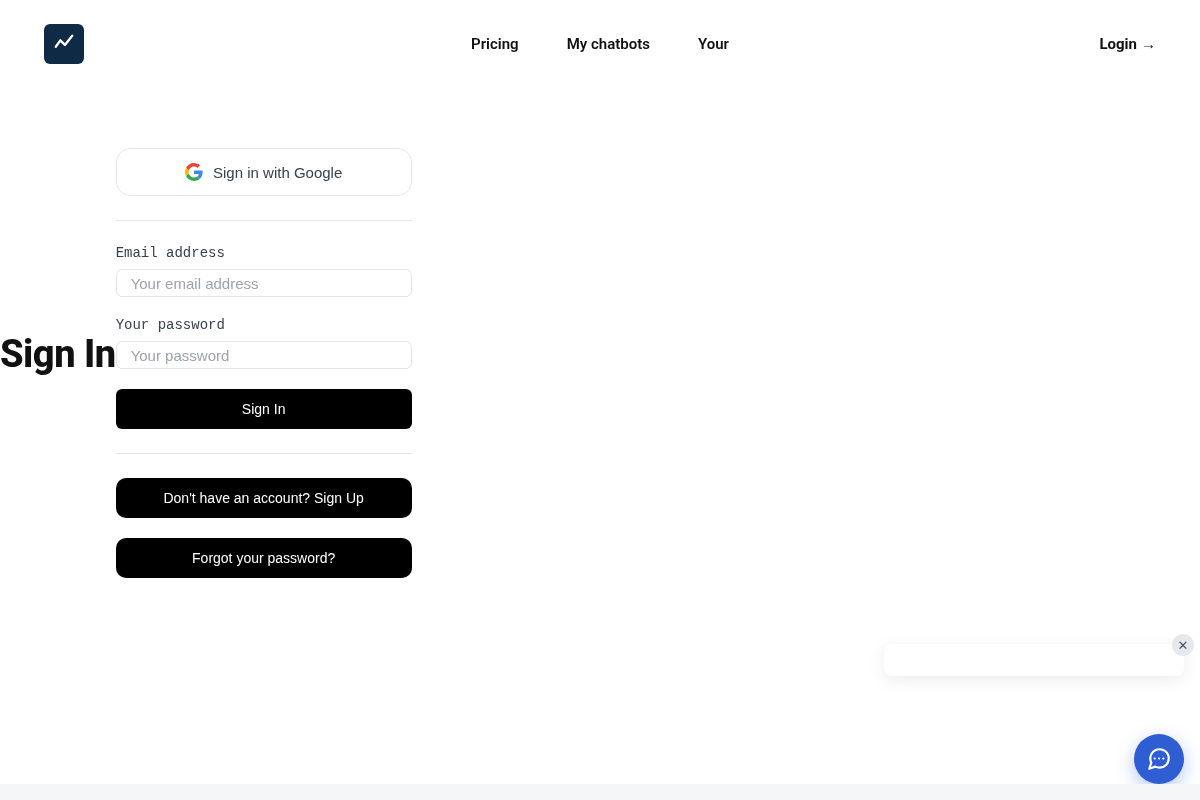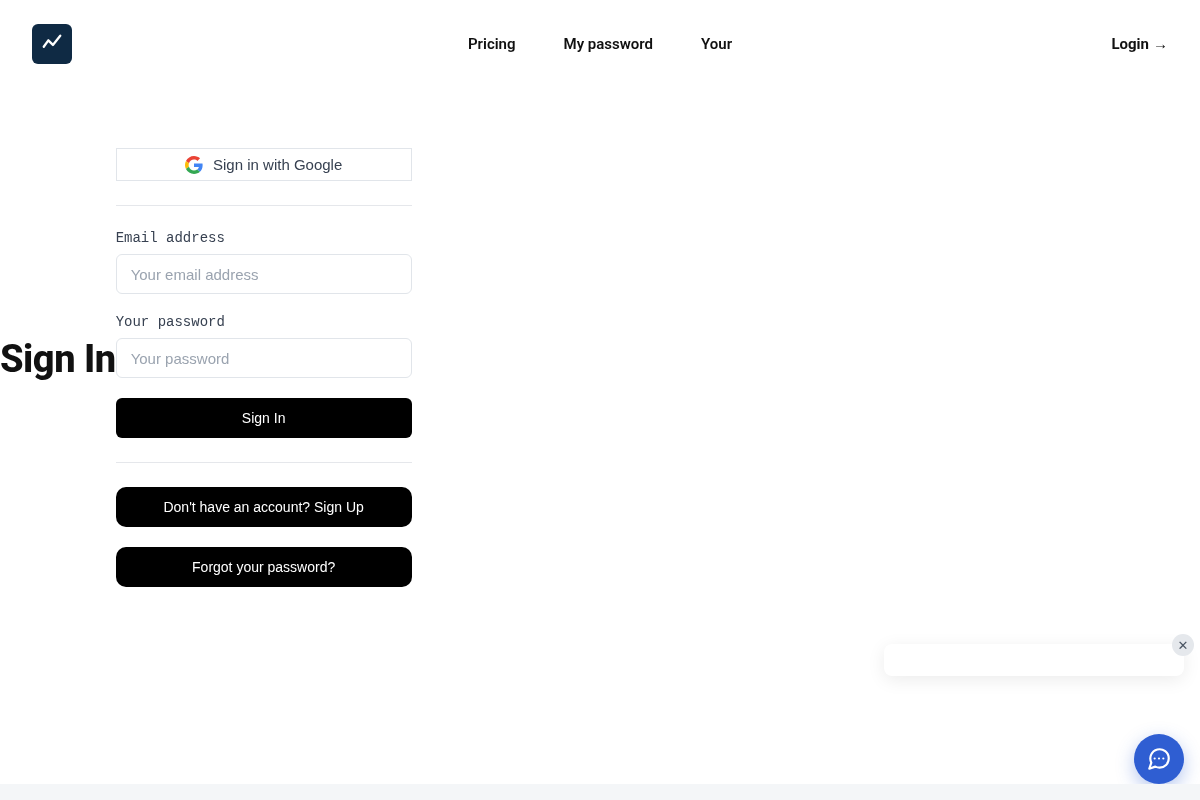--- a/index.html
+++ b/index.html
@@ -10,21 +10,21 @@
     body {
       font-family: -apple-system, BlinkMacSystemFont, 'Segoe UI', Roboto, Helvetica, Arial, sans-serif;
       width: 1200px;
       height: 800px;
       background: #fff;
       position: relative;
       overflow: hidden;
     }
     
     .header {
-      padding: 24px 32px;
+      padding: 24px 44px;
       display: flex;
       align-items: center;
       justify-content: space-between;
     }
     .logo {
       width: 40px;
       height: 40px;
       background: #0f2a44;
       border-radius: 6px;
       display: flex;
@@ -66,23 +66,23 @@
       font-weight: 800;
       letter-spacing: -0.5px;
       color: #111;
       margin-bottom: 32px;
     }
     .panel {
       width: 296px;
     }
     .google-btn {
       width: 100%;
-      height: 33px;
+      height: 48px;
       border: 1px solid #e1e5ea;
-      border-radius: 0;
+      border-radius: 14px;
       background: #fff;
       display: flex;
       align-items: center;
       justify-content: center;
       gap: 10px;
       cursor: pointer;
       font-size: 15px;
       color: #374151;
     }
     .google-icon {
@@ -96,21 +96,21 @@
     }
     .field-label {
       font-size: 14px;
       color: #374151;
       margin-bottom: 8px;
       display: block;
       font-family: Liberation Mono, monospace;
     }
     .text-input {
       width: 100%;
-      height: 40px;
+      height: 28px;
       border: 1px solid #e1e5ea;
       border-radius: 6px;
       padding: 0 14px;
       font-size: 15px;
       color: #111;
       outline: none;
       margin-bottom: 20px;
     }
     .text-input::placeholder {
       color: #9aa3af;
@@ -194,21 +194,21 @@
 
 <div class="header">
   <div class="logo">
     <svg viewBox="0 0 24 24" width="22" height="22" fill="none" stroke="#fff" stroke-width="2.5" stroke-linecap="round" stroke-linejoin="round">
       <polyline points="3 15 8 8 13 13 21 3"></polyline>
     </svg>
   </div>
 
   <div class="nav">
     <span class="nav-item">Pricing</span>
-    <span class="nav-item">My password</span>
+    <span class="nav-item">My chatbots</span>
     <span class="nav-item">Your</span>
   </div>
 
   <div class="login-link">
     <span>Login</span>
     <span>→</span>
   </div>
 </div>
 
 <div class="main">

